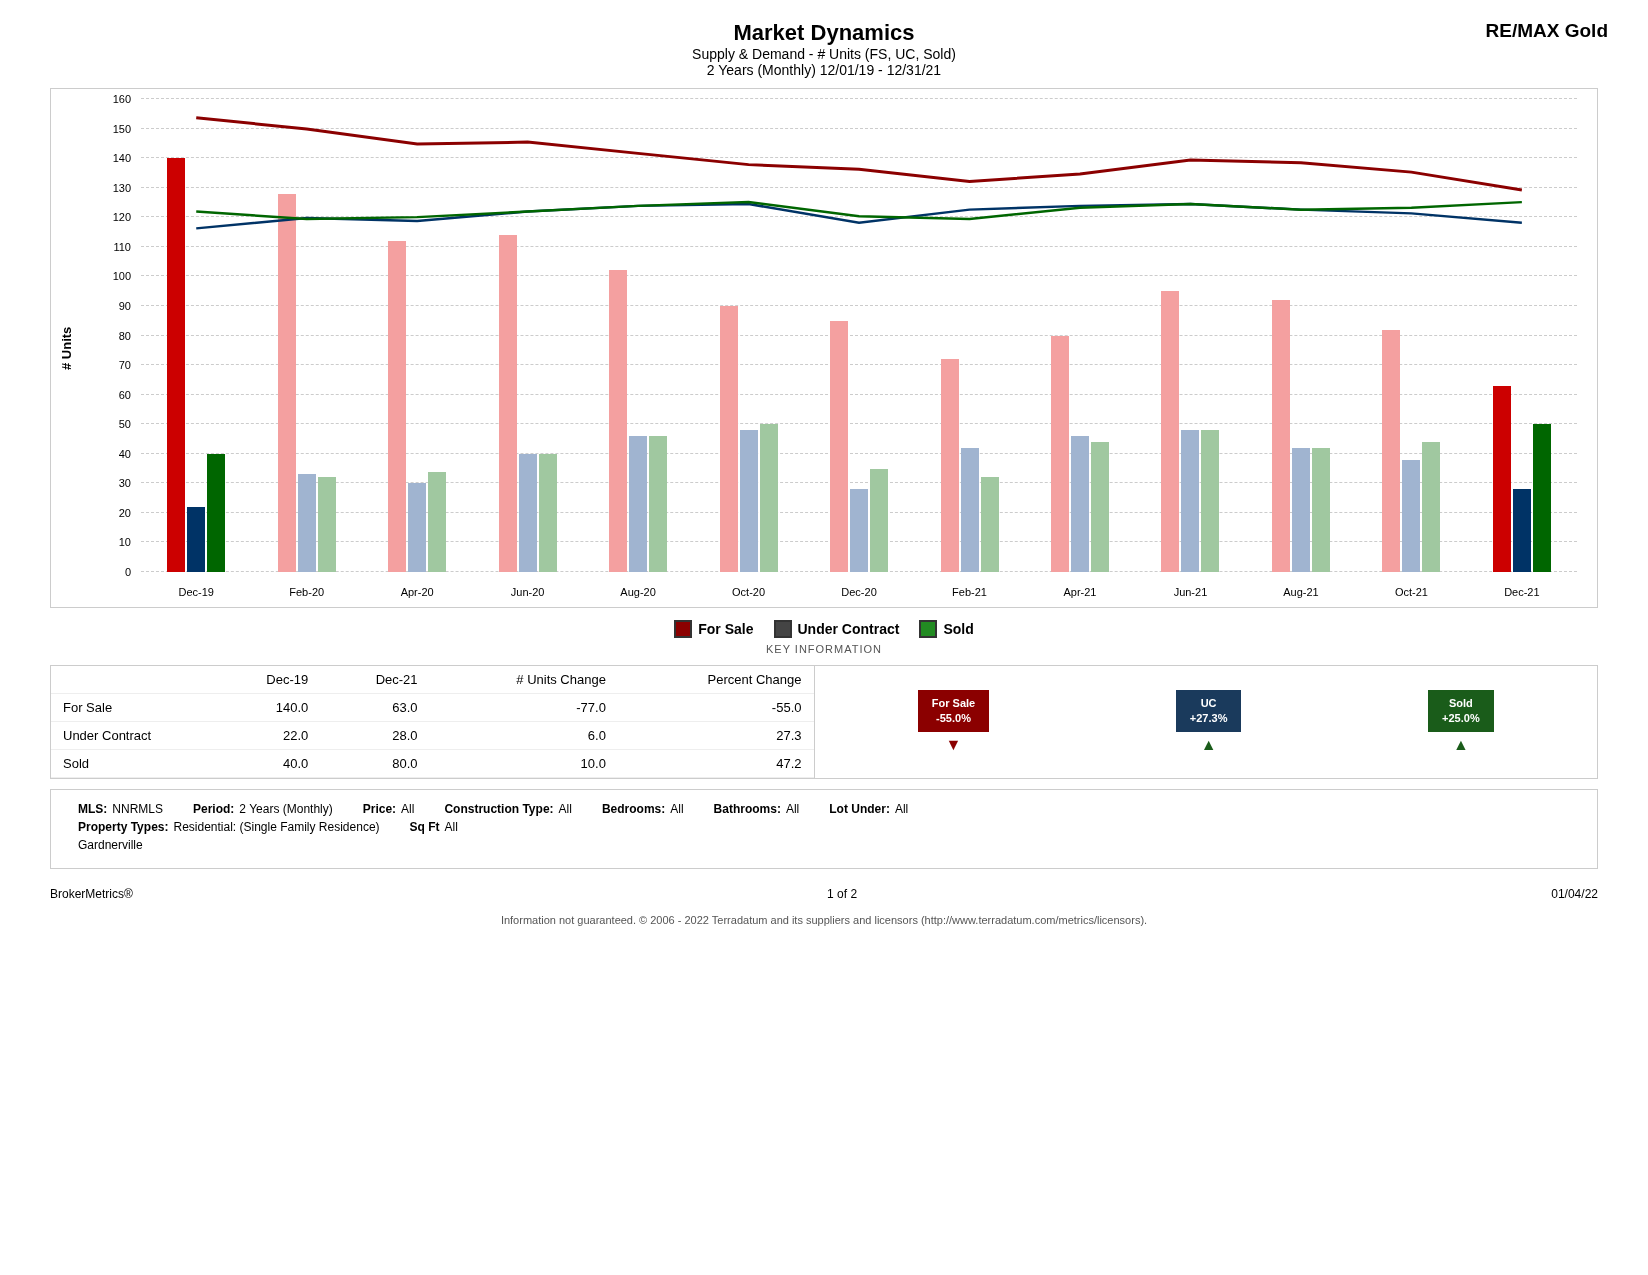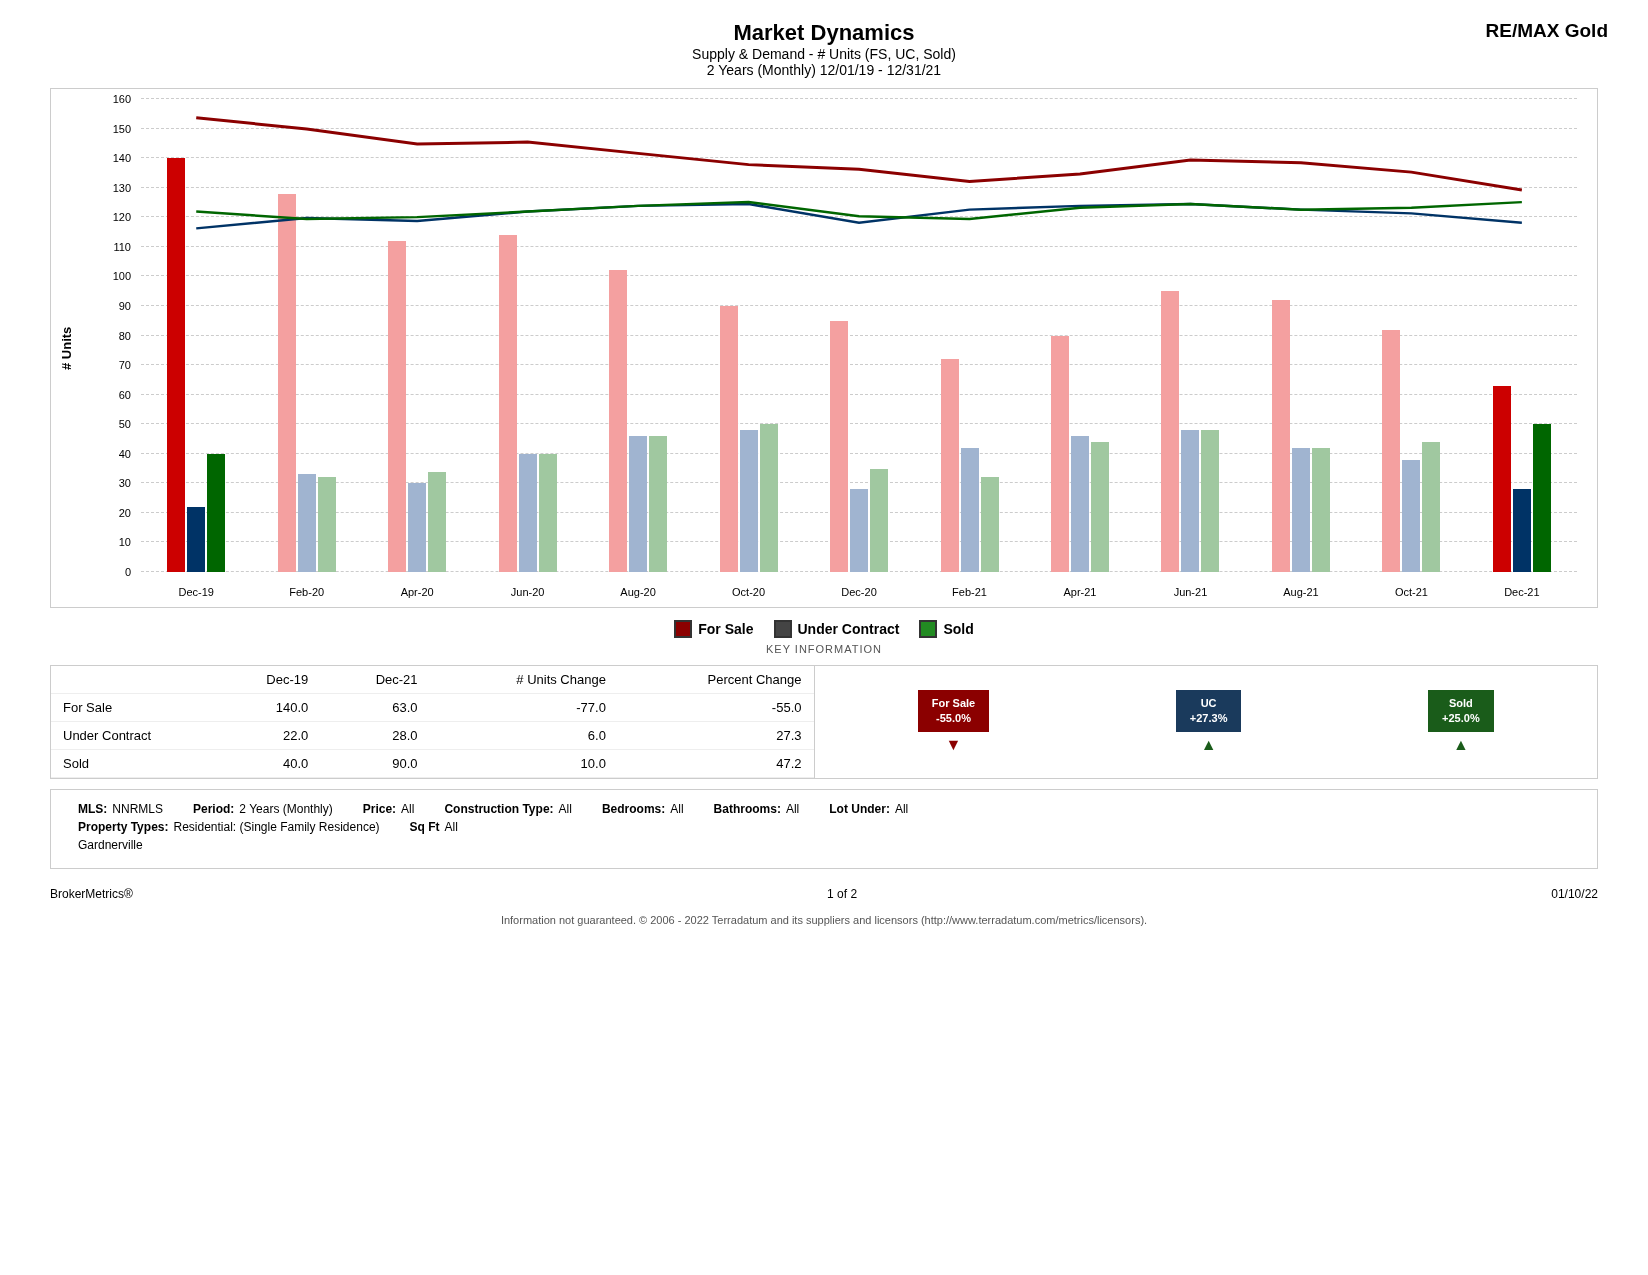--- a/index.html
+++ b/index.html
@@ -292,21 +292,21 @@
             <tr>
               <td>Under Contract</td>
               <td>22.0</td>
               <td>28.0</td>
               <td>6.0</td>
               <td>27.3</td>
             </tr>
             <tr>
               <td>Sold</td>
               <td>40.0</td>
-              <td>90.0</td>
+              <td>80.0</td>
               <td>10.0</td>
               <td>47.2</td>
             </tr>
           </tbody>
       </table>
     </div>
     <div class="change-cards" id="changeCards">
         <div class="change-card">
           <div class="change-card-box card-forsale">
             <div>For Sale</div>
@@ -375,17 +375,17 @@
     <div class="footer-info-row">
       <div class="footer-info-item">
         <span>Gardnerville</span>
       </div>
     </div>
   </div>
 
   <div class="bottom-bar">
     <span>BrokerMetrics®</span>
     <span>1 of 2</span>
-    <span>01/10/22</span>
+    <span>01/04/22</span>
   </div>
   <div class="footer-disclaimer">Information not guaranteed. © 2006 - 2022 Terradatum and its suppliers and licensors (http://www.terradatum.com/metrics/licensors).</div>
 
 </div>
 
 </body></html>

